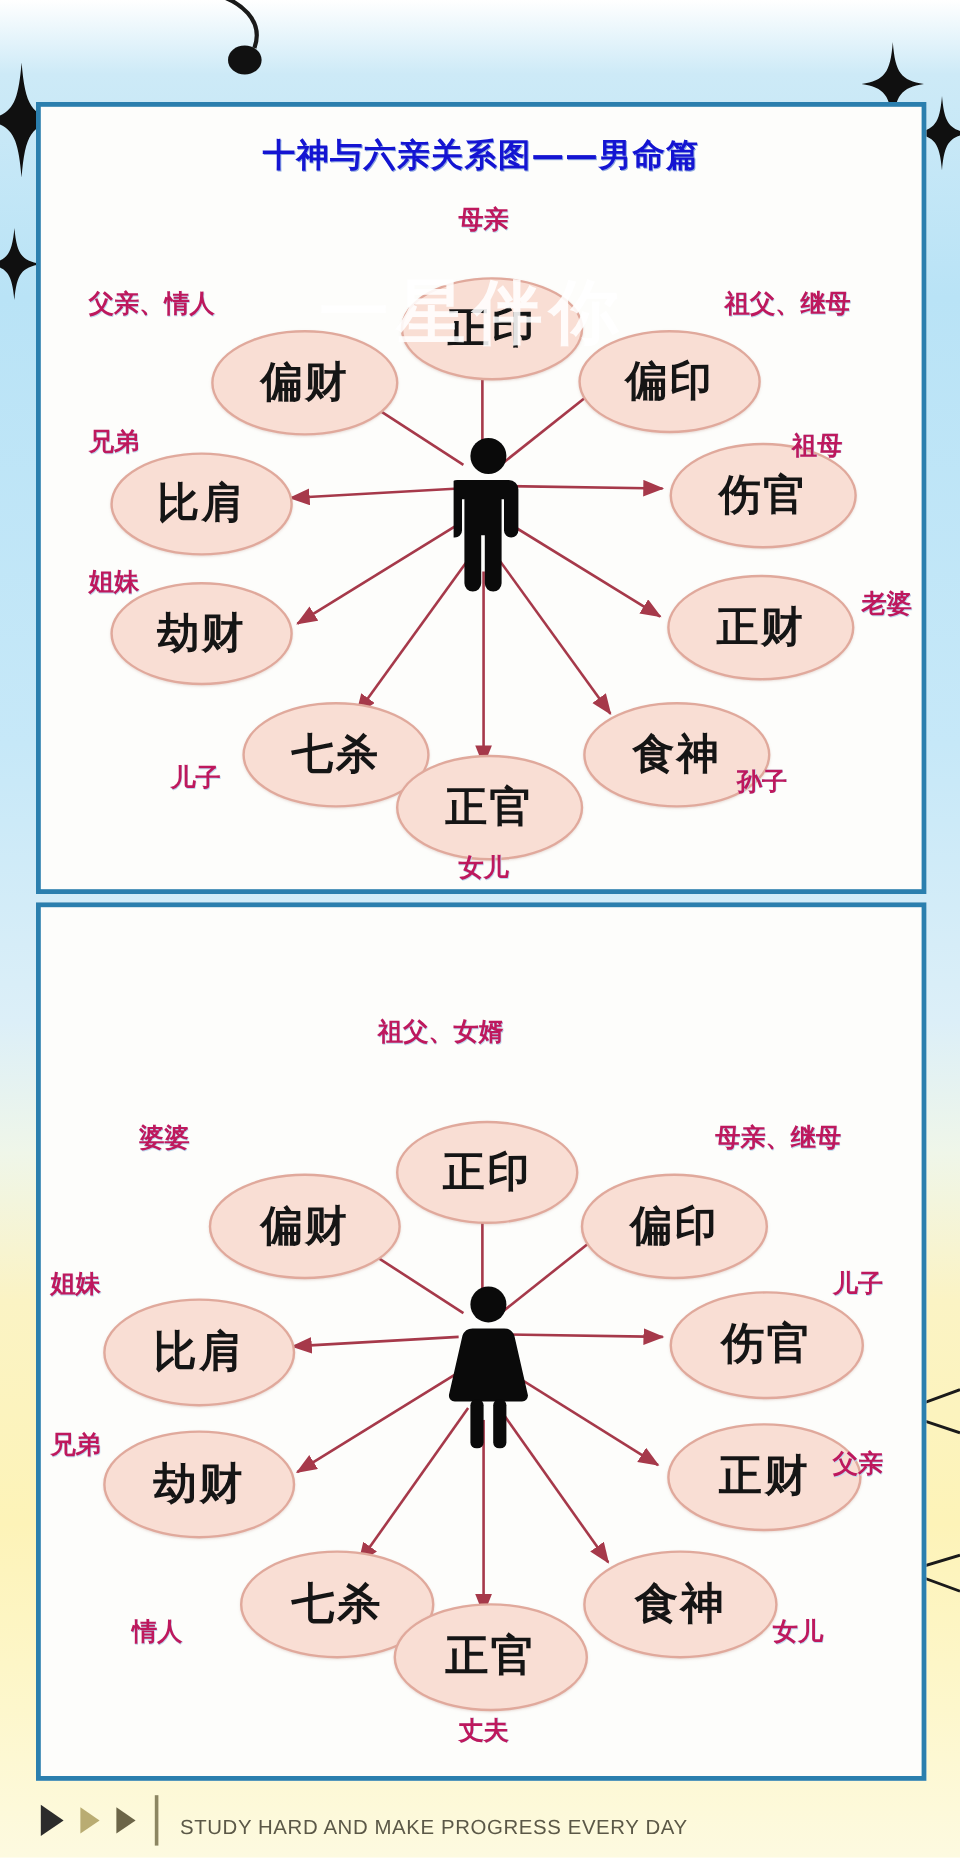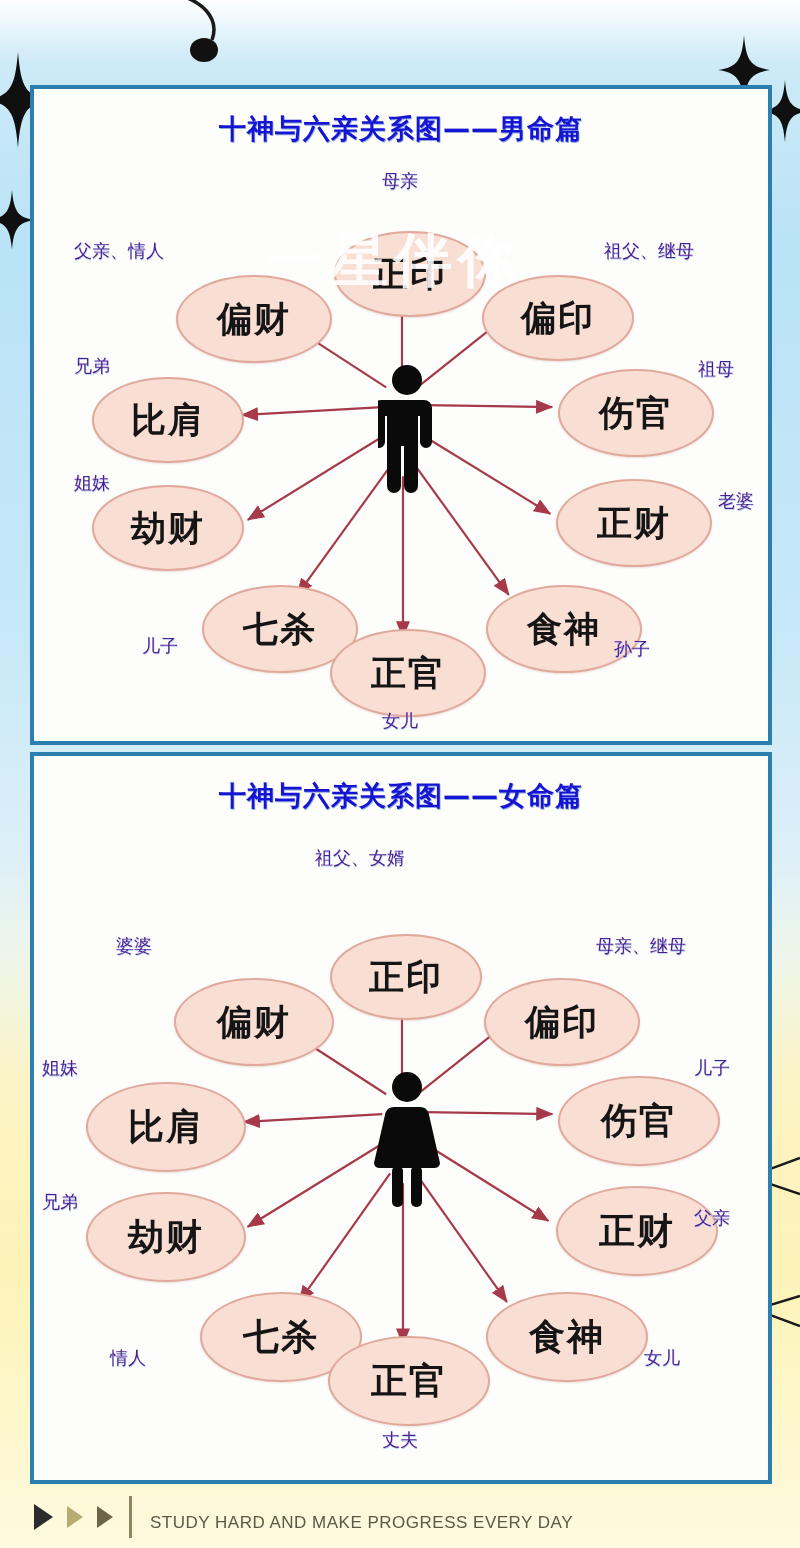--- a/index.html
+++ b/index.html
@@ -61,23 +61,23 @@
     color: #151515;
     font-weight: bold;
     z-index: 4;
     box-shadow: 0 1px 2px rgba(180,130,120,.25);
   }
   .node span { line-height:1; letter-spacing:2px; }
 
   
   .rel-label {
     position: absolute;
-    color: #4c1d95;
-    font-weight: normal;
-    font-size: 18px;
+    color: #be185d;
+    font-weight: bold;
+    font-size: 21px;
     white-space: nowrap;
     z-index: 5;
     text-shadow: 0.5px 0.5px 0 #bcd8ee;
   }
 
   
   .arrows { position:absolute; left:0; top:0; width:100%; height:100%; z-index:2; }
 
   
   .person { position: absolute; z-index: 6; }
@@ -223,31 +223,30 @@
     </div>
 
   <div class="node" style="left:296px; top:540px;  width:156px; height:88px; font-size:35px;">
     <span>正官</span>
     </div>
 
   <div class="rel-label" style="left:348px; top:80px;">母亲</div>
   <div class="rel-label" style="left:40px;  top:150px;">父亲、情人</div>
   <div class="rel-label" style="left:570px; top:150px;">祖父、继母</div>
   <div class="rel-label" style="left:40px;  top:265px;">兄弟</div>
-  <div class="rel-label" style="left:664px; top:268px;">祖母</div>
+  <div class="rel-label" style="left:626px; top:268px;">祖母</div>
   <div class="rel-label" style="left:40px;  top:382px;">姐妹</div>
   <div class="rel-label" style="left:684px; top:400px;">老婆</div>
   <div class="rel-label" style="left:108px; top:545px;">儿子</div>
   <div class="rel-label" style="left:580px; top:548px;">孙子</div>
   <div class="rel-label" style="left:348px; top:620px;">女儿</div>
 </div>
 
 <div class="panel" id="panel-female">
 
-  <div class="panel-title">十神与六亲关系图——女命篇</div>
 
   <svg class="arrows" viewBox="0 0 742 732">
     <defs>
       <marker id="ah-f" markerWidth="9" markerHeight="9" refX="7.4" refY="3.2" orient="auto">
         <path d="M0,0 L8,3.2 L0,6.4 z" fill="#a6394a"></path>
       </marker>
     </defs>
     <g stroke="#a6394a" stroke-width="2.2" fill="none" marker-end="url(#ah-f)">
       <path d="M372 340 L372 244"></path>
       <path d="M356 342 L248 272"></path>

